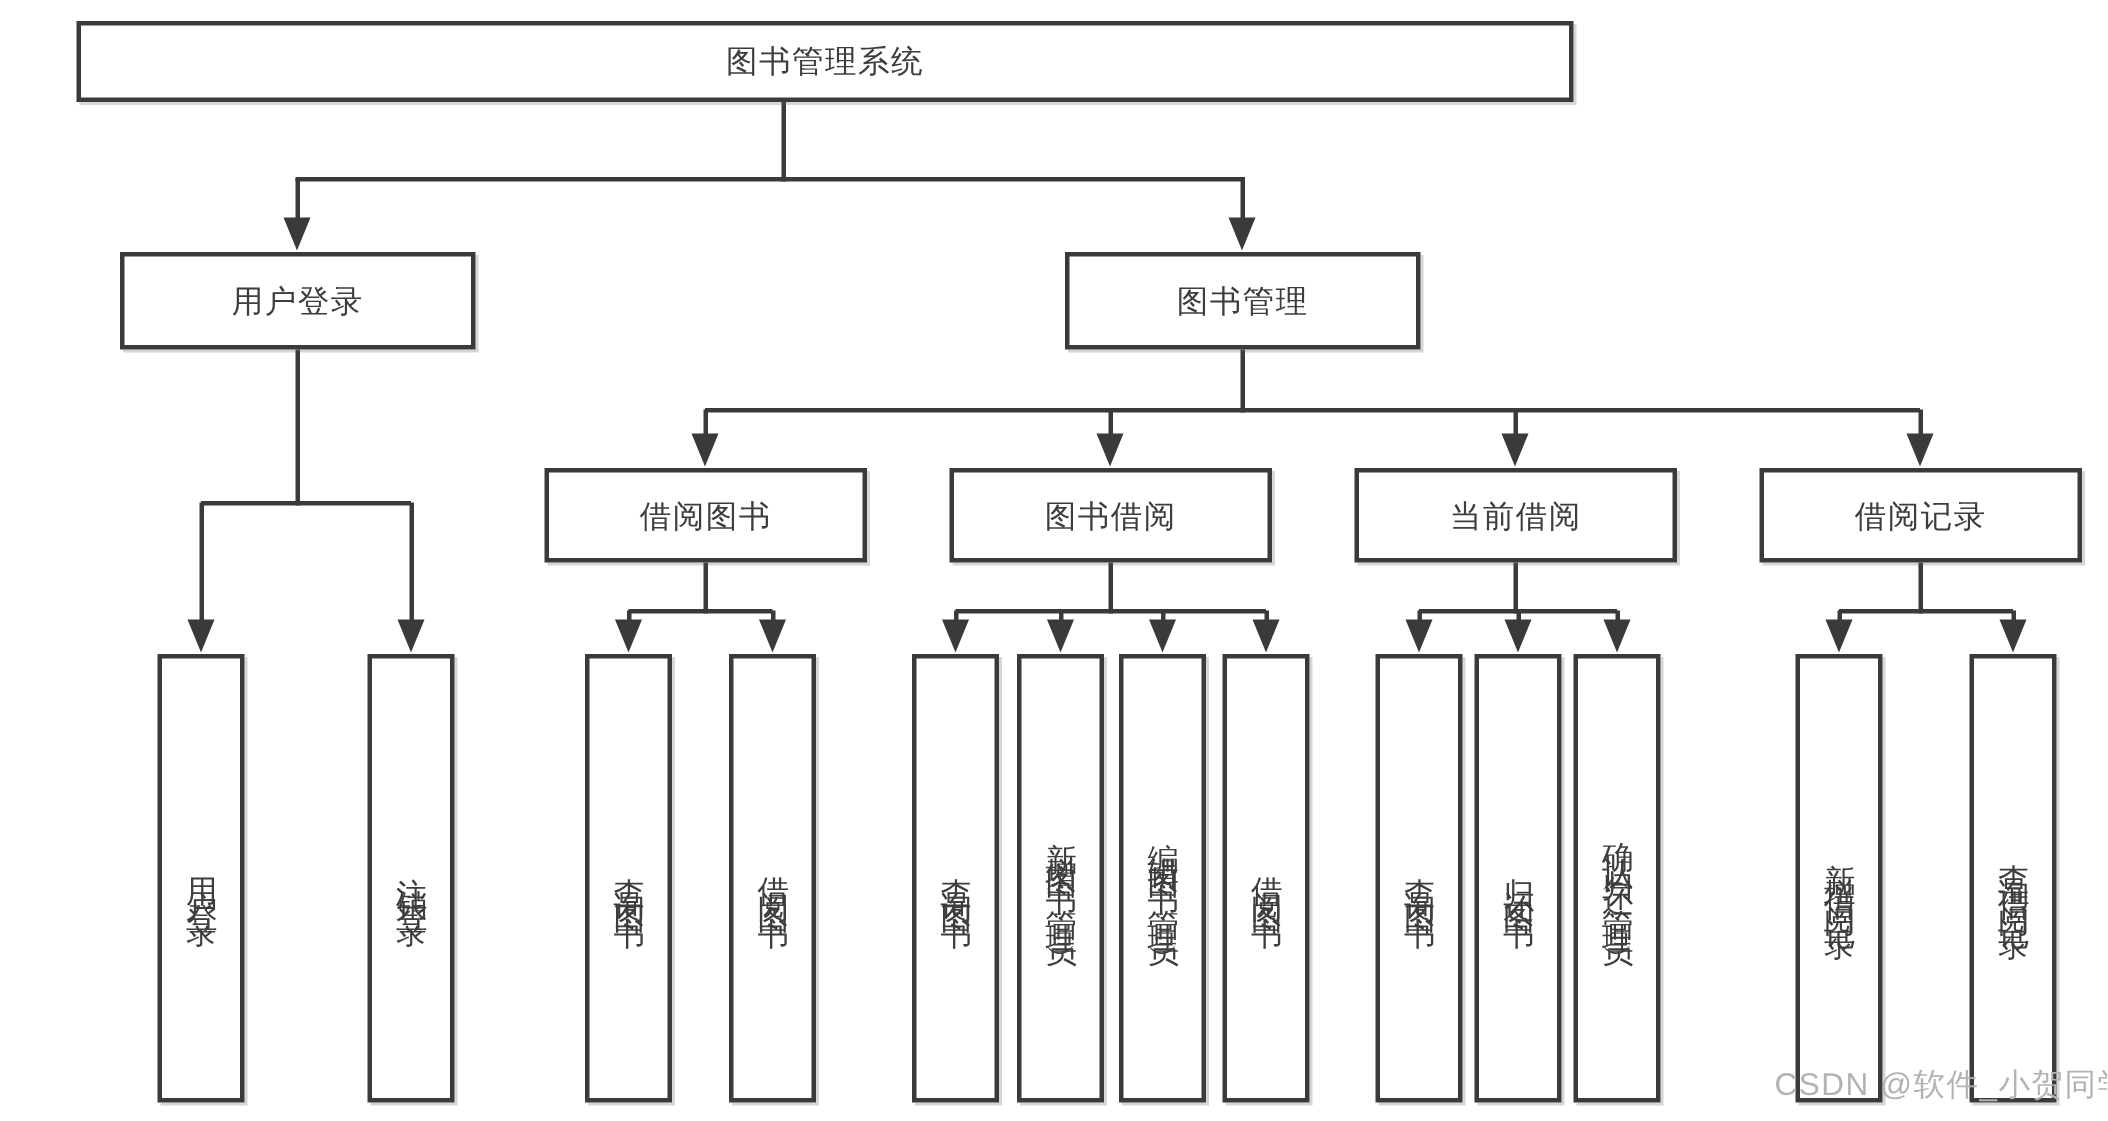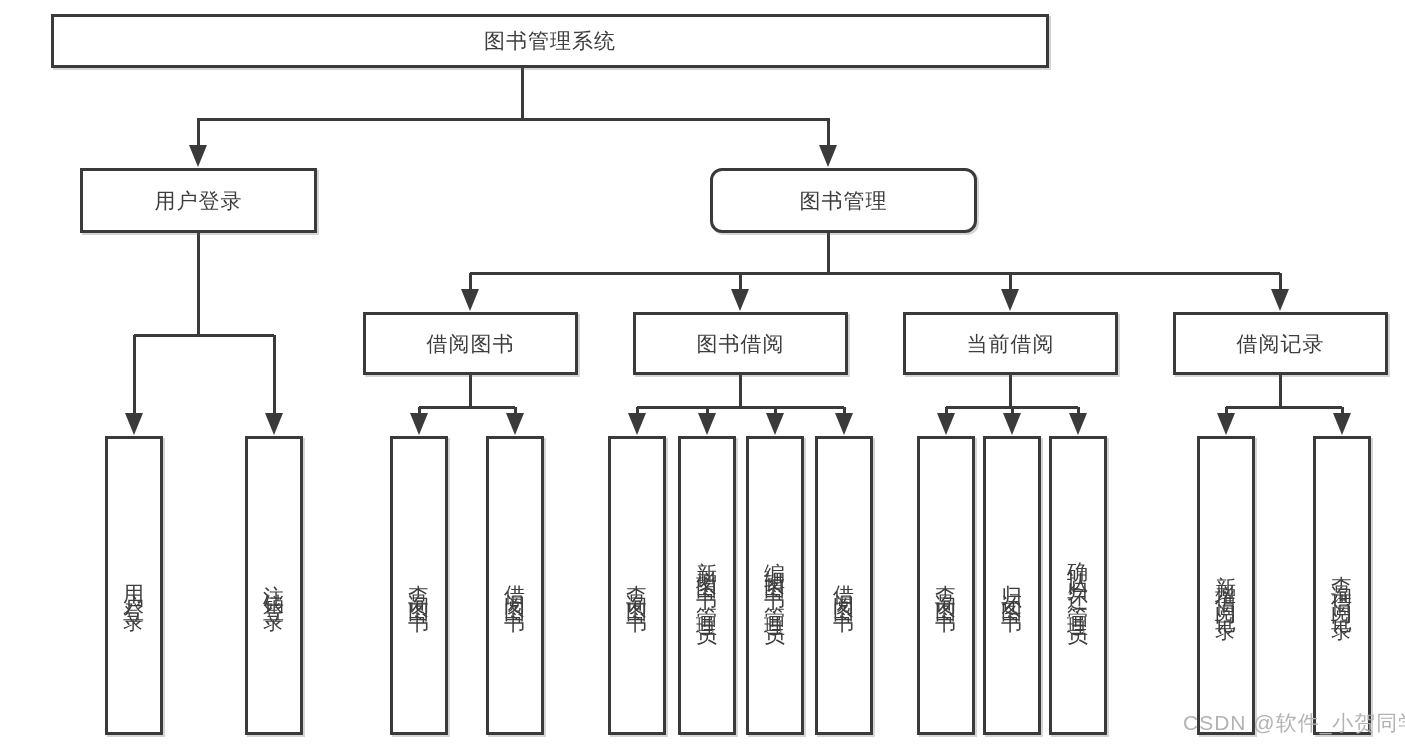--- a/index.html
+++ b/index.html
@@ -76,21 +76,21 @@
 
 <div class="canvas">
 
   <div class="node" style="left:23px; top:14px; width:998px; height:54px;margin-left:28px;">
     <span>图书管理系统</span>
   </div>
 
   <div class="node" style="left:80px; top:168px; width:237px; height:65px;">
     <span>用户登录</span>
   </div>
-  <div class="node" style="left:710px; top:168px; width:267px; height:65px;border-radius:12px;">
+  <div class="node" style="left:710px; top:168px; width:237px; height:65px;">
     <span>图书管理</span>
   </div>
 
   <div class="node" style="left:363px; top:312px; width:215px; height:63px;">
     <span>借阅图书</span>
   </div>
   <div class="node" style="left:903px; top:312px; width:215px; height:63px;">
     <span>当前借阅</span>
   </div>
   <div class="node" style="left:633px; top:312px; width:215px; height:63px;">

